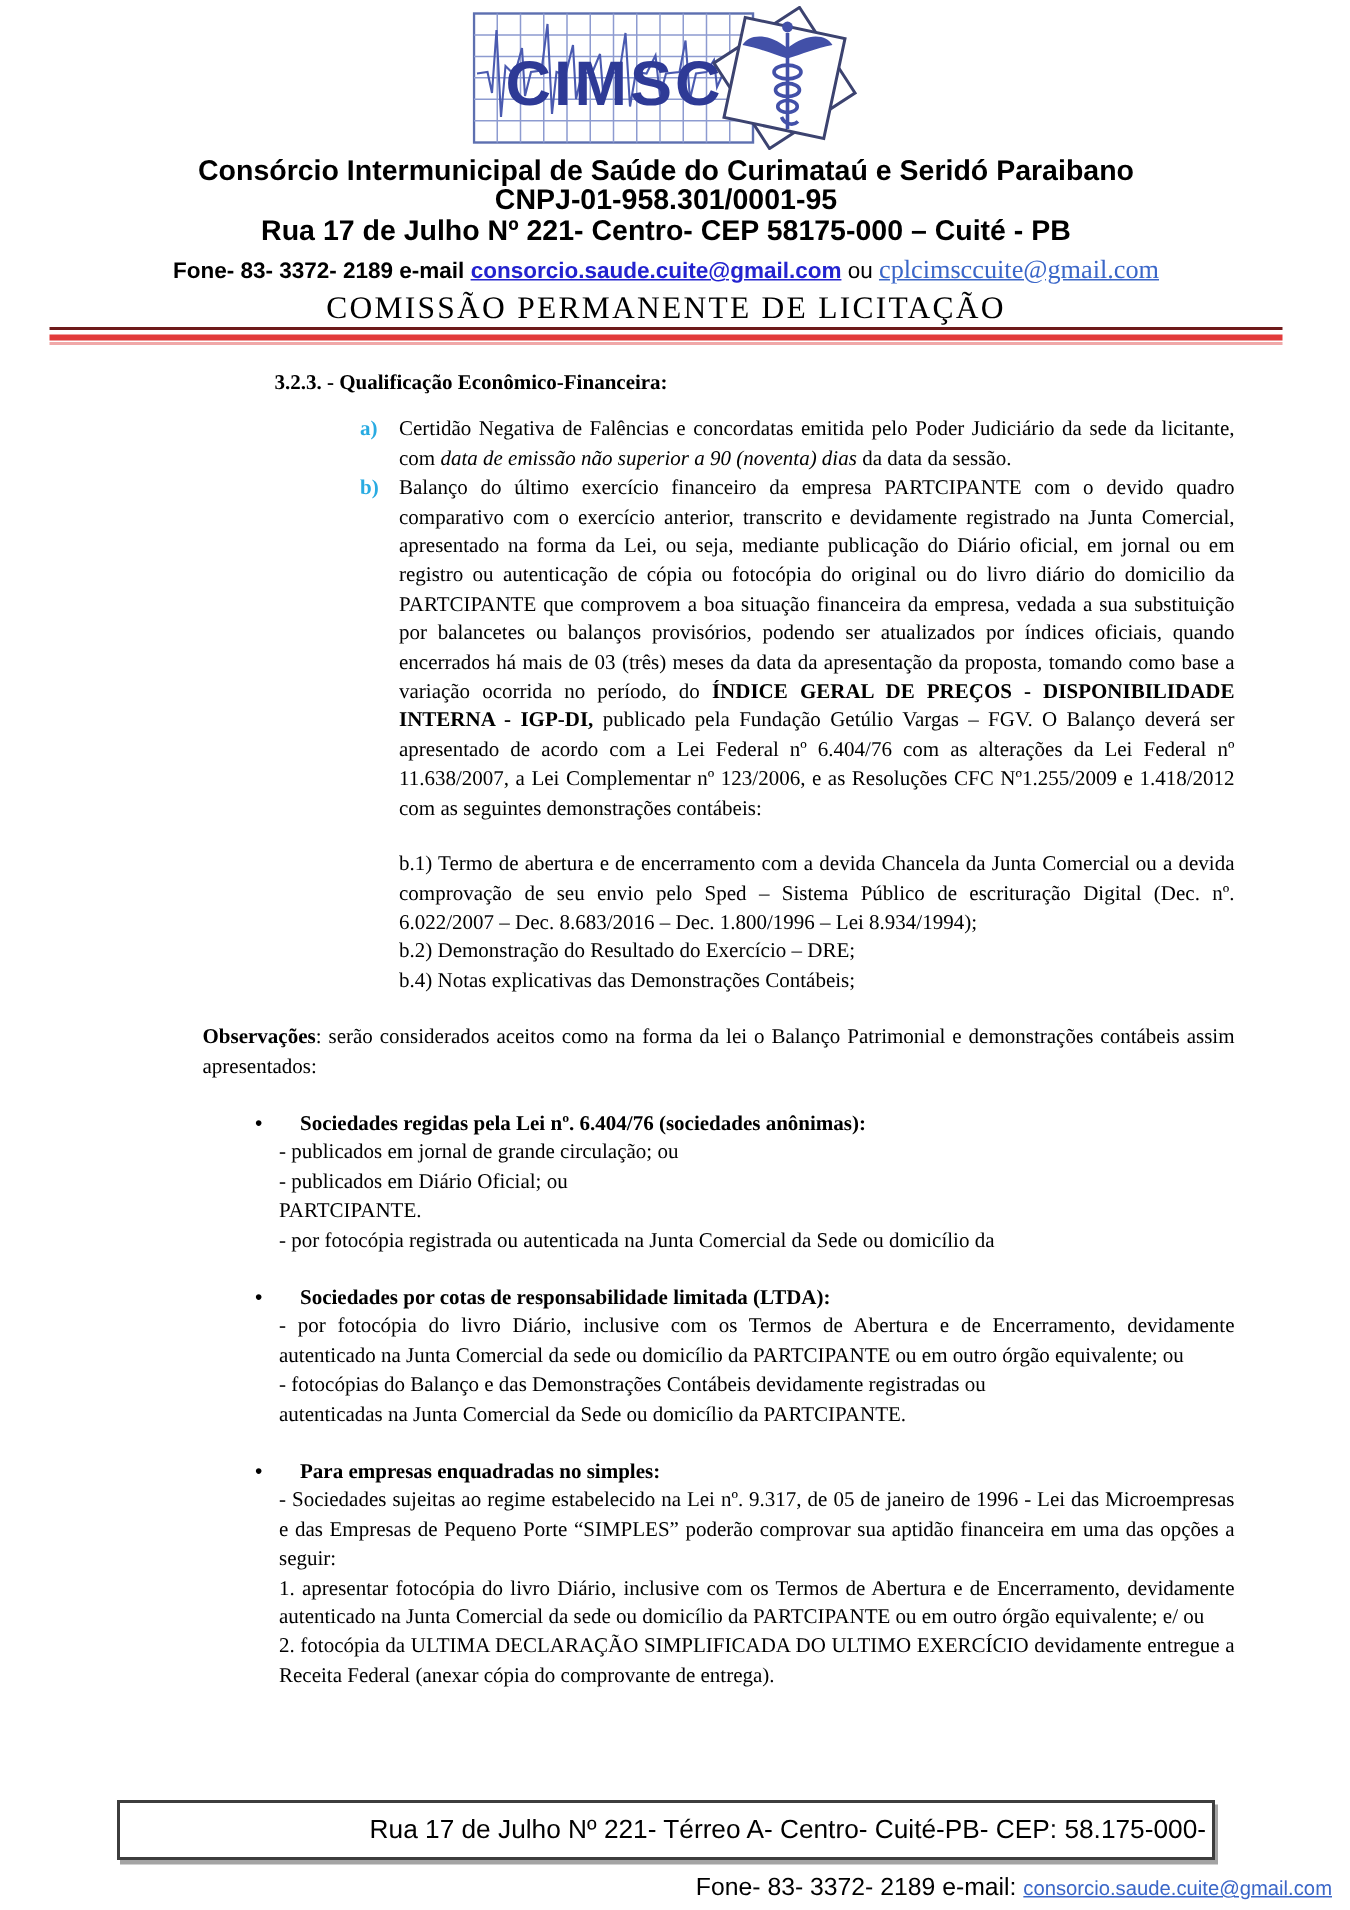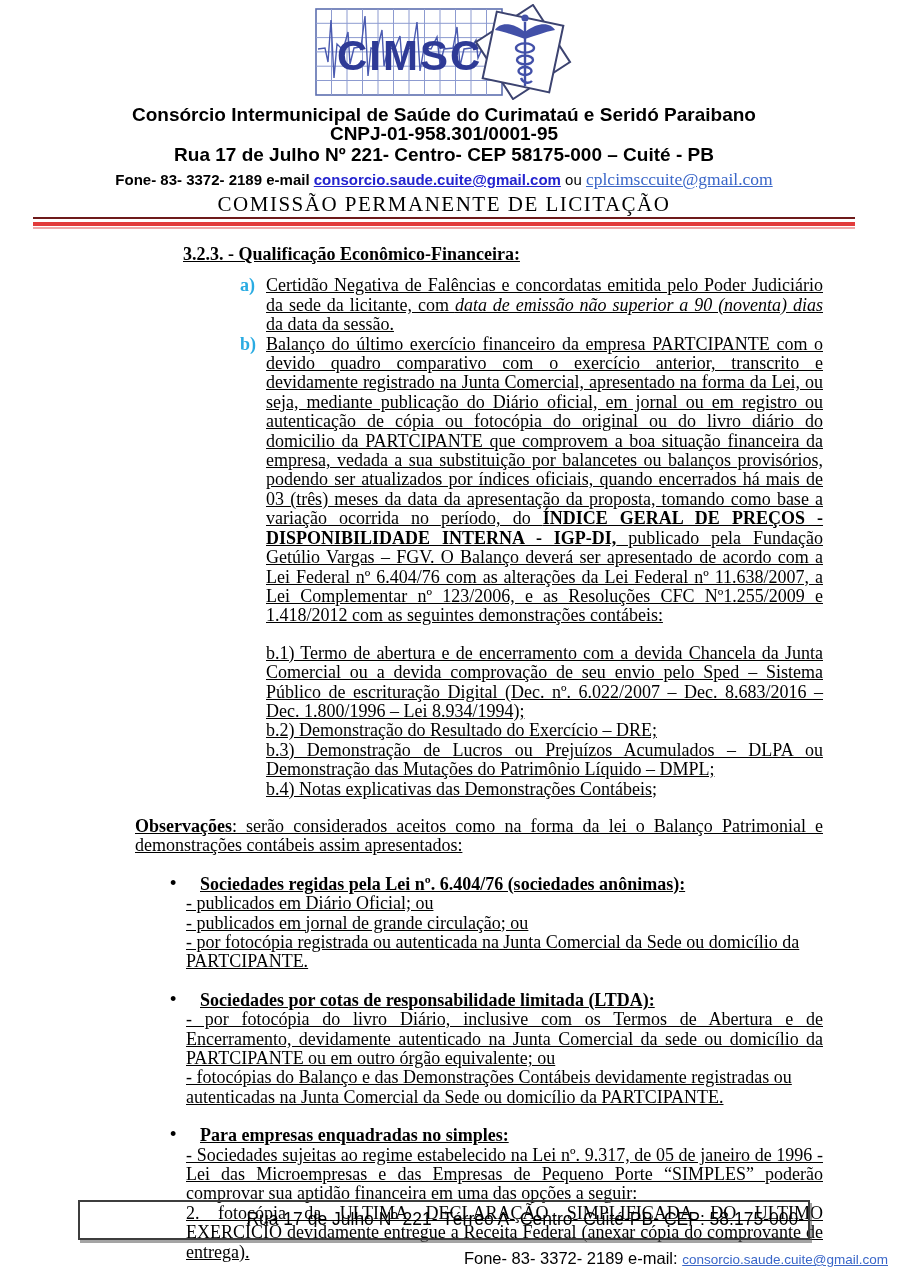--- a/index.html
+++ b/index.html
@@ -25,21 +25,21 @@
   .email2{font-family:"Liberation Serif",serif;font-weight:normal;font-size:17.5px;
           color:var(--link_serif_blue);text-decoration:underline;}
   .committee{font-family:"Liberation Serif",serif;font-size:21px;letter-spacing:1.5px;margin-top:1px;line-height:24px;}
   .red-rule{margin:1px 33px 0;}
   .rr1{height:2px;background:#6e1a1a;}
   .rr-gap{height:3px;}
   .rr2{height:4px;background:var(--rule_red);}
   .rr3{height:2px;background:#f0a8a8;margin-top:1px;}
 
   
-  .content{font-size:18px;line-height:19.4px;text-decoration:underline;}
+  .content{font-size:14px;line-height:19.4px;}
   .section-title{font-weight:bold;margin:16px 65px 0 183px;}
   .ab-list{margin:12px 65px 0 240px;}
   .ab-item{position:relative;padding-left:26px;text-align:justify;}
   .ab-marker{position:absolute;left:0;top:0;color:var(--marker_blue);font-weight:bold;}
   .gap{height:18px;}
   .sub-items{padding-left:26px;}
   .sub-item{text-align:justify;}
   .obs{margin:18px 65px 0 135px;text-align:justify;}
   .obs-lead{font-weight:bold;}
   .bullets{margin:0 65px 0 168px;}
@@ -121,50 +121,50 @@
 
       <div class="ab-item">
         <span class="ab-marker">b)</span><span>Balanço do último exercício financeiro da empresa PARTCIPANTE com o devido quadro comparativo com o exercício anterior, transcrito e devidamente registrado na Junta Comercial, apresentado na forma da Lei, ou seja, mediante publicação do Diário oficial, em jornal ou em registro ou autenticação de cópia ou fotocópia do original ou do livro diário do domicilio da PARTCIPANTE que comprovem a boa situação financeira da empresa, vedada a sua substituição por balancetes ou balanços provisórios, podendo ser atualizados por índices oficiais, quando encerrados há mais de 03 (três) meses da data da apresentação da proposta, tomando como base a variação ocorrida no período, do </span><b>ÍNDICE GERAL DE PREÇOS - DISPONIBILIDADE INTERNA - IGP-DI,</b><span> publicado pela Fundação Getúlio Vargas – FGV. O Balanço deverá ser apresentado de acordo com a Lei Federal nº 6.404/76 com as alterações da Lei Federal nº 11.638/2007, a Lei Complementar nº 123/2006, e as Resoluções CFC Nº1.255/2009 e 1.418/2012 com as seguintes demonstrações contábeis:</span>
       </div>
 
       <div class="gap"></div>
 
       <div class="sub-items">
         <div class="sub-item">b.1) Termo de abertura e de encerramento com a devida Chancela da Junta Comercial ou a devida comprovação de seu envio pelo Sped – Sistema Público de escrituração Digital (Dec. nº. 6.022/2007 – Dec. 8.683/2016 – Dec. 1.800/1996 – Lei 8.934/1994);</div>
         <div class="sub-item">b.2) Demonstração do Resultado do Exercício – DRE;</div>
-        <div class="sub-item">b.3) Demonstração de Lucros ou Prejuízos Acumulados – DLPA ou Demonstração das Mutações do Patrimônio Líquido – DMPL;</div>
         <div class="sub-item">b.4) Notas explicativas das Demonstrações Contábeis;</div>
       </div>
     </div>
 
     <div class="obs"><span class="obs-lead">Observações</span><span>: serão considerados aceitos como na forma da lei o Balanço Patrimonial e demonstrações contábeis assim apresentados:</span></div>
 
     <div class="bullets">
 
       <div class="bullet-item">
         <span class="bullet-glyph">•</span>
         <div class="bullet-title">Sociedades regidas pela Lei nº. 6.404/76 (sociedades anônimas):</div>
+        <div class="bullet-line">- publicados em jornal de grande circulação; ou</div>
         <div class="bullet-line">- publicados em Diário Oficial; ou</div>
-        <div class="bullet-line">- publicados em jornal de grande circulação; ou</div>
+        <div class="bullet-line">PARTCIPANTE.</div>
         <div class="bullet-line">- por fotocópia registrada ou autenticada na Junta Comercial da Sede ou domicílio da</div>
-        <div class="bullet-line">PARTCIPANTE.</div>
       </div>
 
       <div class="bullet-item">
         <span class="bullet-glyph">•</span>
         <div class="bullet-title">Sociedades por cotas de responsabilidade limitada (LTDA):</div>
         <div class="bullet-line just">- por fotocópia do livro Diário, inclusive com os Termos de Abertura e de Encerramento, devidamente autenticado na Junta Comercial da sede ou domicílio da PARTCIPANTE ou em outro órgão equivalente; ou</div>
         <div class="bullet-line">- fotocópias do Balanço e das Demonstrações Contábeis devidamente registradas ou</div>
         <div class="bullet-line">autenticadas na Junta Comercial da Sede ou domicílio da PARTCIPANTE.</div>
       </div>
 
       <div class="bullet-item">
         <span class="bullet-glyph">•</span>
         <div class="bullet-title">Para empresas enquadradas no simples:</div>
         <div class="bullet-line just">- Sociedades sujeitas ao regime estabelecido na Lei nº. 9.317, de 05 de janeiro de 1996 - Lei das Microempresas e das Empresas de Pequeno Porte “SIMPLES” poderão comprovar sua aptidão financeira em uma das opções a seguir:</div>
+        <div class="bullet-line just">1. apresentar fotocópia do livro Diário, inclusive com os Termos de Abertura e de Encerramento, devidamente autenticado na Junta Comercial da sede ou domicílio da PARTCIPANTE ou em outro órgão equivalente; e/ ou</div>
         <div class="bullet-line just">2. fotocópia da ULTIMA DECLARAÇÃO SIMPLIFICADA DO ULTIMO EXERCÍCIO devidamente entregue a Receita Federal (anexar cópia do comprovante de entrega).</div>
       </div>
     </div>
   </div>
 
   <div class="footer">
     <div class="footer-box">Rua 17 de Julho Nº 221- Térreo A- Centro- Cuité-PB- CEP: 58.175-000-</div>
     <div class="footer-fone"><span>Fone- 83- 3372- 2189 e-mail: </span><span class="femail">consorcio.saude.cuite@gmail.com</span></div>
   </div>
 

